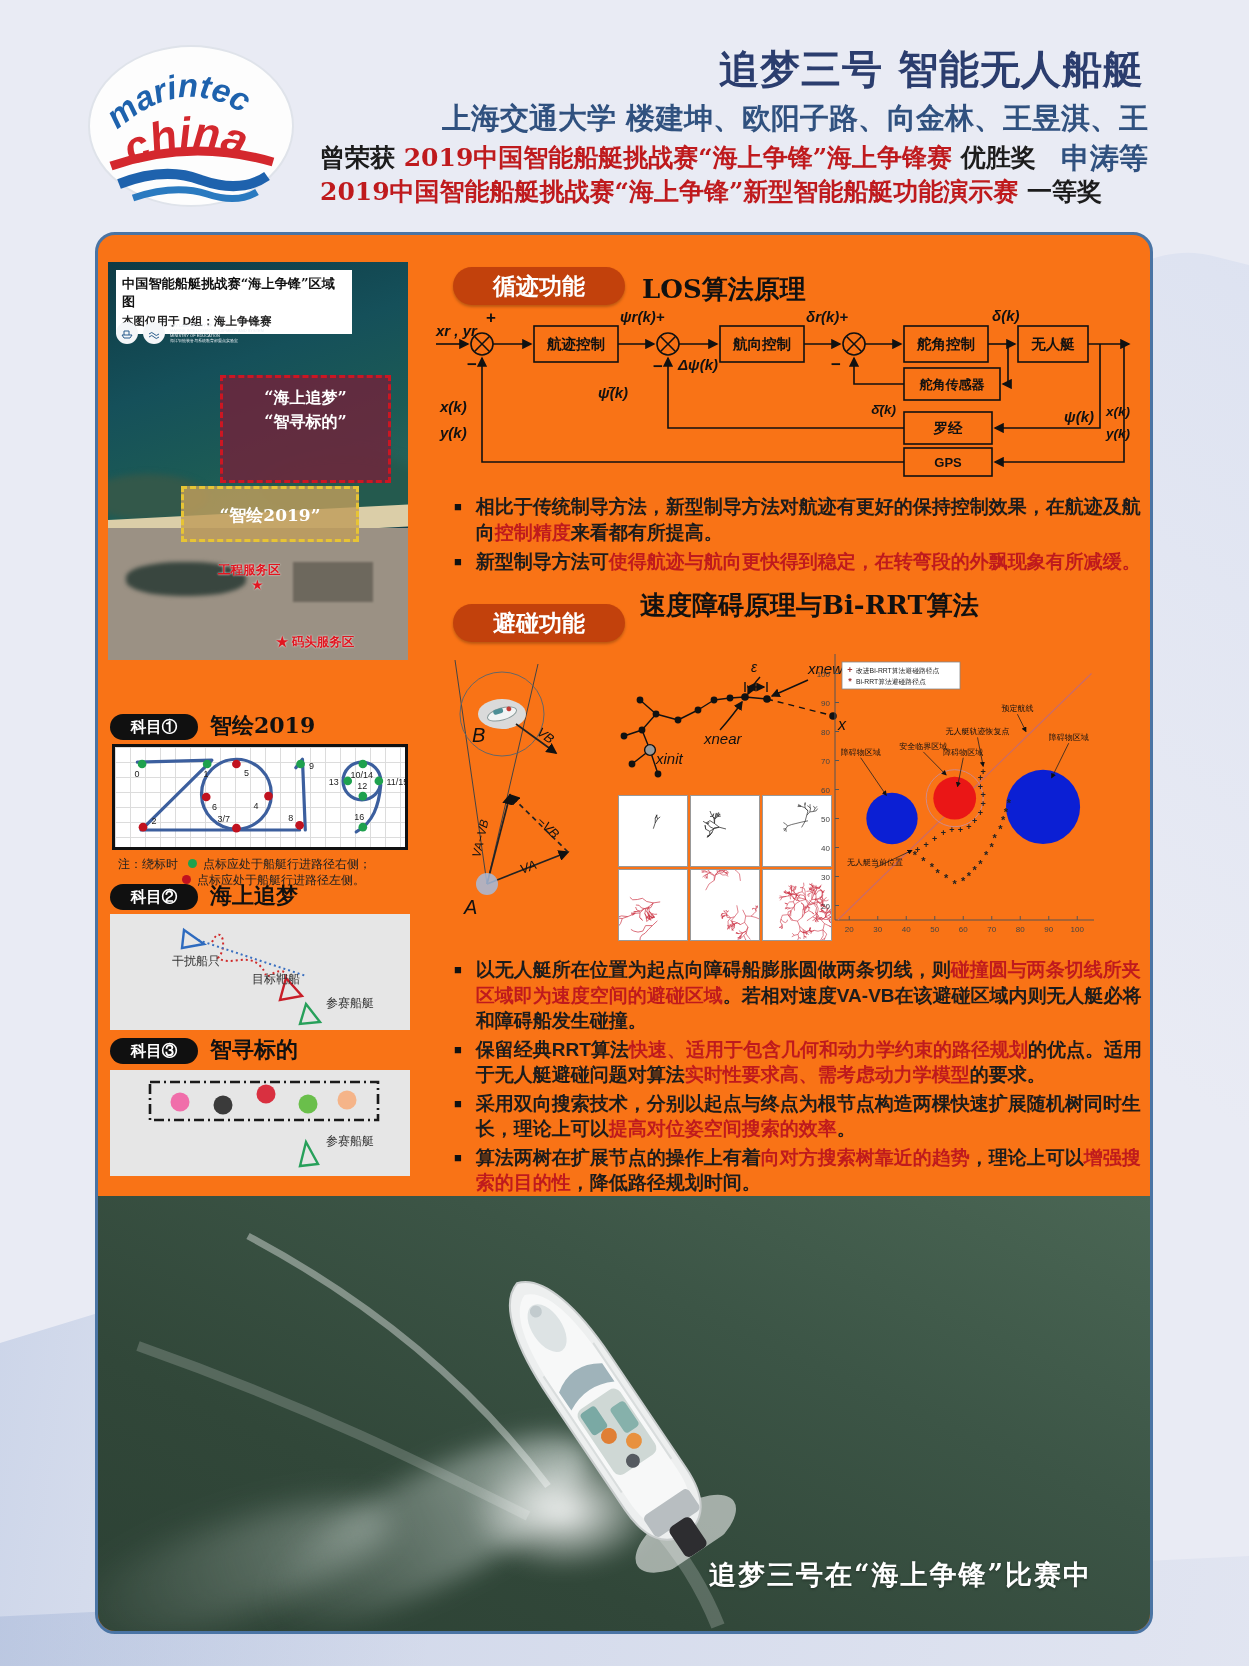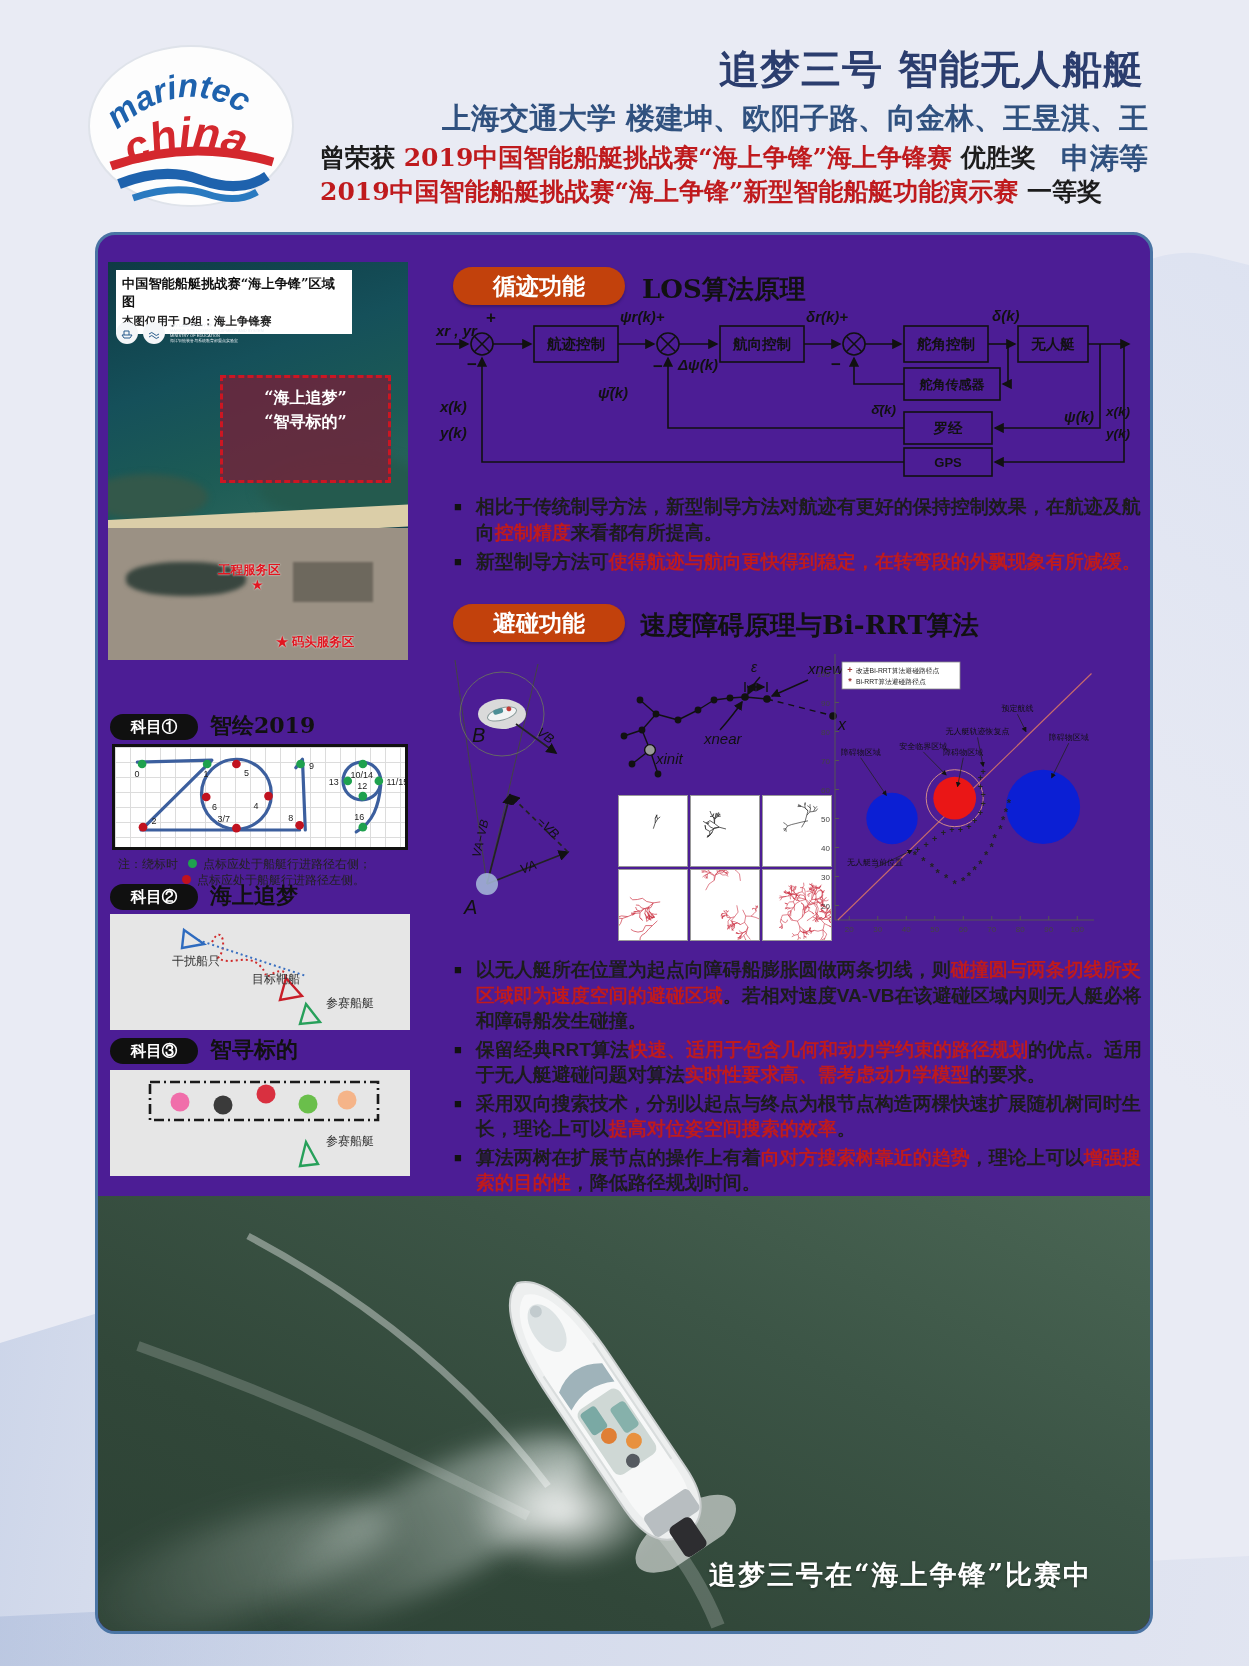--- a/index.html
+++ b/index.html
@@ -17,21 +17,21 @@
   
   .h-title{left:420px;top:42px;width:724px;text-align:right;font-family:"DejaVu Serif",serif;
            font-weight:bold;font-size:40px;color:#2b3d6e;letter-spacing:1px;}
   .h-authors{left:420px;top:99px;width:728px;text-align:right;font-family:"DejaVu Serif",serif;
            font-weight:bold;font-size:29px;color:#30517f;}
   .h-award{width:830px;text-align:left;font-family:"DejaVu Serif",serif;font-weight:600;
            font-size:25px;color:#222;}
   .aw1{left:320px;top:141px;} .aw2{left:320px;top:175px;}
   .c-r{color:#bf1a1d;} .c-k{color:#1c1c1c;}
   
-  .panel{left:95px;top:232px;width:1058px;height:1402px;background:#4c1d95;border:3px solid #4a74a4;
+  .panel{left:95px;top:232px;width:1058px;height:1402px;background:#f97316;border:3px solid #4a74a4;
          border-radius:20px;box-sizing:border-box;overflow:hidden;}
   
   .map{left:108px;top:262px;width:300px;height:398px;overflow:hidden;background:#14434c;}
   .map-sea{left:0;top:0;width:300px;height:258px;
            background:linear-gradient(160deg,#0e3a44,#15505a 40%,#1c5b55 68%,#2b665c 92%);}
   .map-shallow{left:150px;top:190px;width:170px;height:70px;background:#245a4e;border-radius:50%;filter:blur(6px);}
   .map-head{left:-20px;top:212px;width:120px;height:46px;background:#33584a;border-radius:50%;filter:blur(3px);}
   .map-beach{left:-10px;top:250px;width:330px;height:22px;background:#dbcea8;transform:rotate(-3deg);}
   .map-land{left:0;top:266px;width:300px;height:132px;background:#9b9184;}
   .map-harb{left:18px;top:300px;width:120px;height:34px;background:#39463f;border-radius:45%;filter:blur(2px);}
@@ -182,20 +182,21 @@
       <div>MARINE INTELLIGENT EQUIPMENT AND SYSTEM</div>
       <div>MINISTRY OF EDUCATION</div>
       <div>海洋智能装备与系统教育部重点实验室</div>
     </div>
   </div>
 
   <div class="abs zone zone1">
     <div>“海上追梦”</div>
     <div>“智寻标的”</div>
   </div>
+  <div class="abs zone zone2">“智绘2019”</div>
 
   <div class="abs map-mark mm1">工程服务区</div>
   <div class="abs mm1s map-mark">★</div>
   <div class="abs map-mark mm2">★ 码头服务区</div>
 </div>
 
 <div class="abs subj-badge" style="left:110px;top:714px">科目①</div>
 <div class="abs subj-title" style="left:210px;top:711px">智绘2019</div>
 
 <div class="abs fig2019">
@@ -367,21 +368,21 @@
       <span class="bsq">■</span>
       <div class="btxt"><span class="c-k">相比于传统制导方法，新型制导方法对航迹有更好的保持控制效果，在航迹及航向</span><span class="c-r">控制精度</span><span class="c-k">来看都有所提高。</span></div>
     </div>
     <div class="bullet">
       <span class="bsq">■</span>
       <div class="btxt"><span class="c-k">新型制导方法可</span><span class="c-r">使得航迹与航向更快得到稳定，在转弯段的外飘现象有所减缓。</span></div>
     </div>
   </div>
 
 <div class="abs fn-badge" style="left:453px;top:604px">避碰功能</div>
-<div class="abs fn-title" style="left:640px;top:608px">速度障碍原理与Bi-RRT算法</div>
+<div class="abs fn-title" style="left:640px;top:588px">速度障碍原理与Bi-RRT算法</div>
 
 <svg class="abs" style="left:430px;top:652px" width="160" height="285" viewBox="0 0 160 285">
   <g stroke="#444" stroke-width="1" fill="none">
     <line x1="57" y1="232" x2="25" y2="8"></line>
     <line x1="57" y1="232" x2="108" y2="12"></line>
     <circle cx="72" cy="62" r="42" stroke="#666"></circle>
   </g>
   <ellipse cx="72" cy="62" rx="24" ry="15" fill="#dadada"></ellipse>
   <g transform="rotate(-16 72 62)">
     <ellipse cx="72" cy="62" rx="15" ry="6" fill="#f2f4f4" stroke="#8a9a9a" stroke-width="1"></ellipse>

